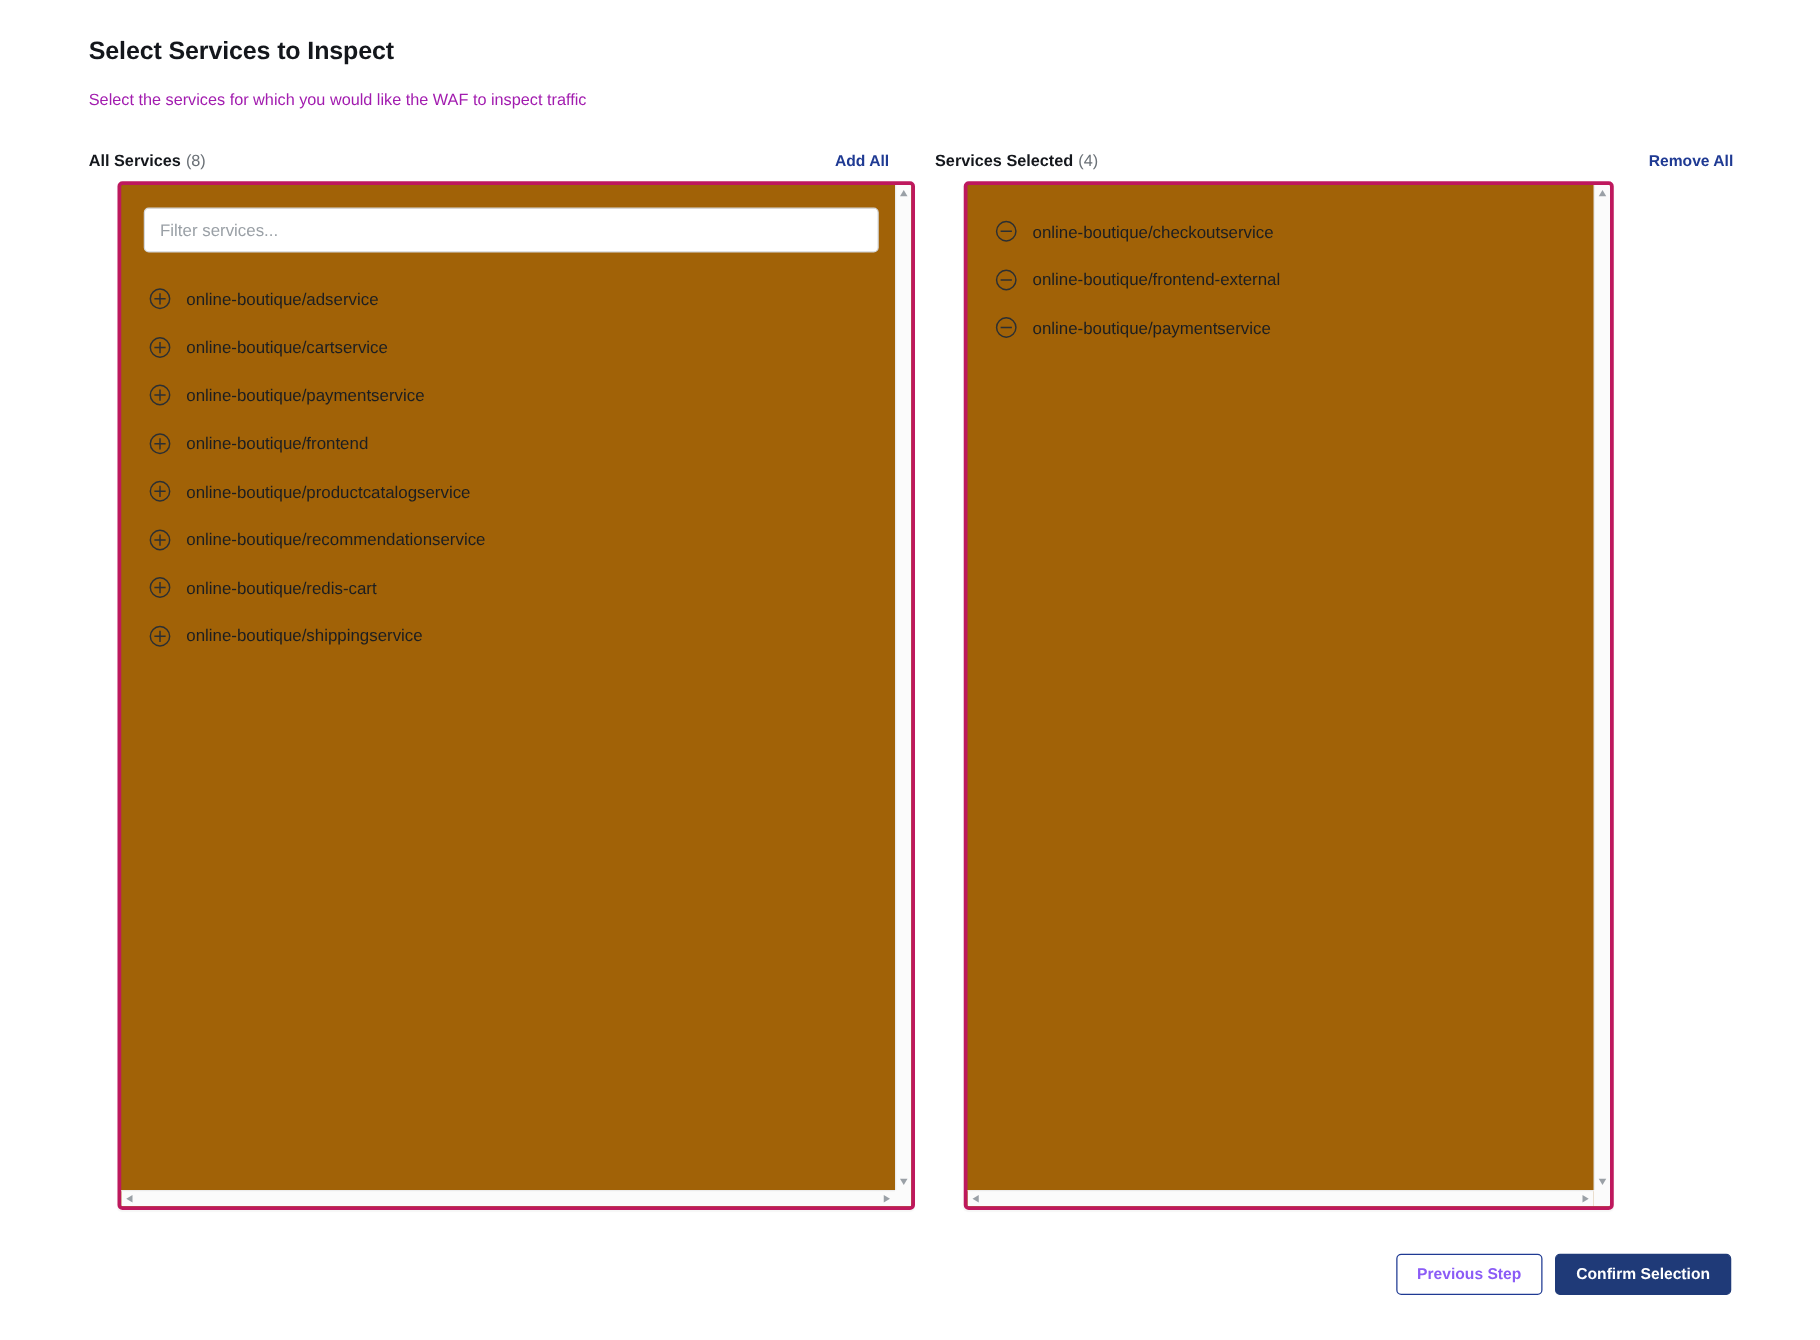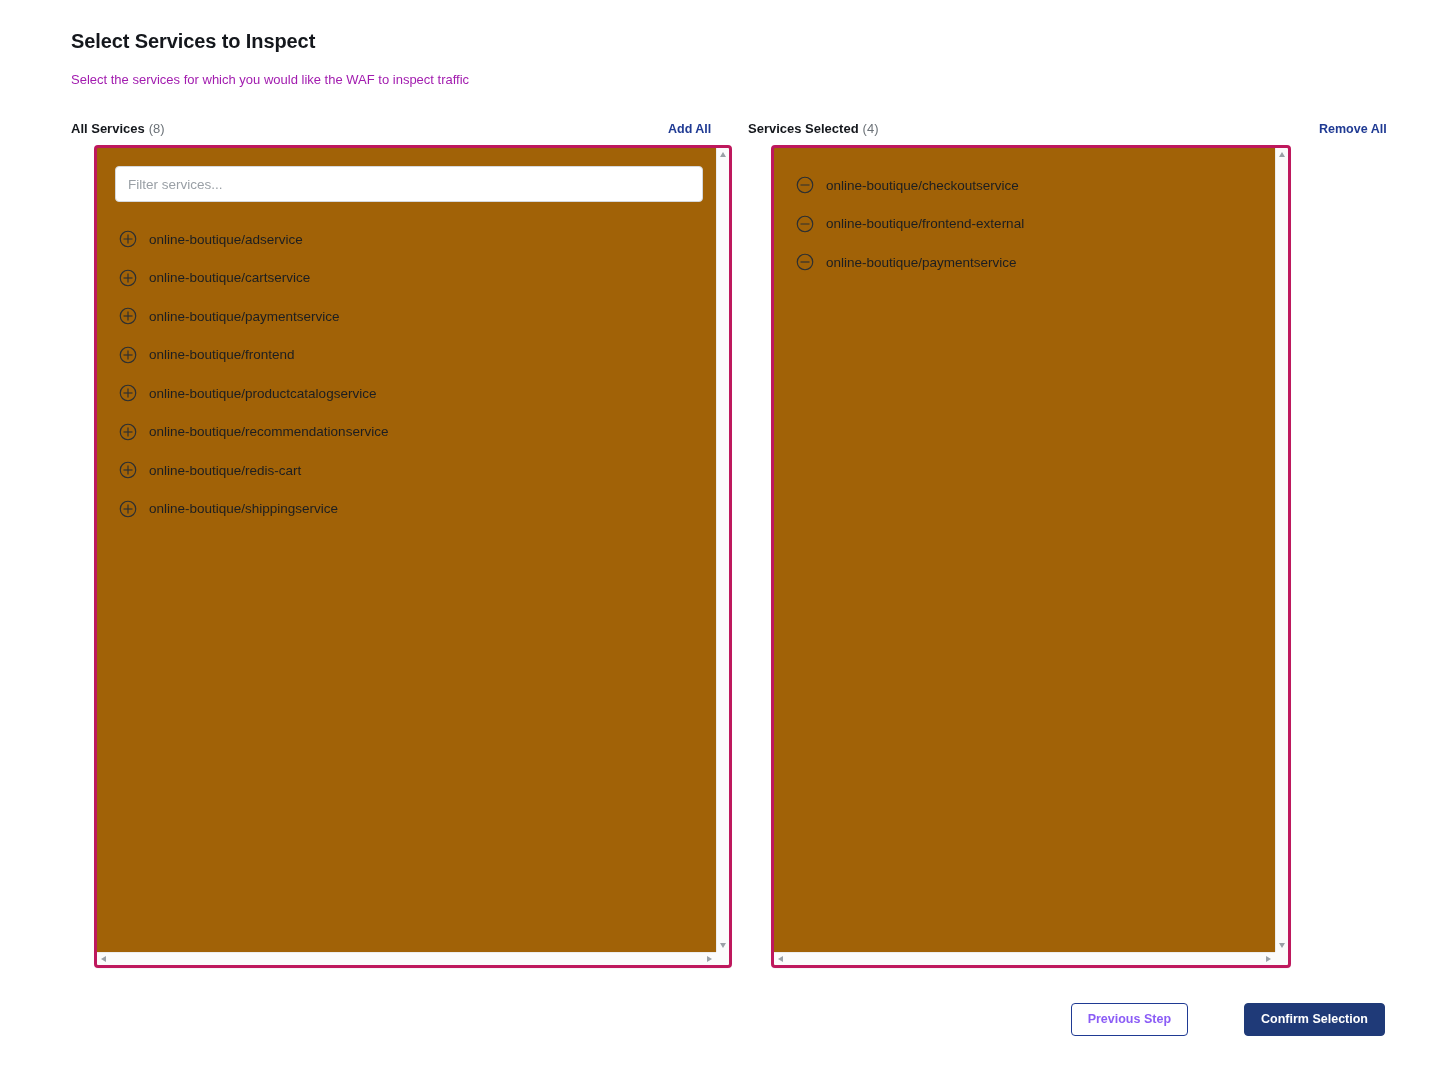--- a/index.html
+++ b/index.html
@@ -178,21 +178,20 @@
   }
   .btn-secondary {
     background: #ffffff;
     border: 1px solid #1f3a93;
     color: #8b5cf6;
   }
   .btn-primary {
     background: #1f3a78;
     border: 1px solid #1f3a78;
     color: #ffffff;
-    margin-left: 46px;
   }
 </style>
 </head>
 <body>
 
 <div class="page">
 
   <div class="page-title">Select Services to Inspect</div>
   <div class="page-subtitle">Select the services for which you would like the WAF to inspect traffic</div>
 

